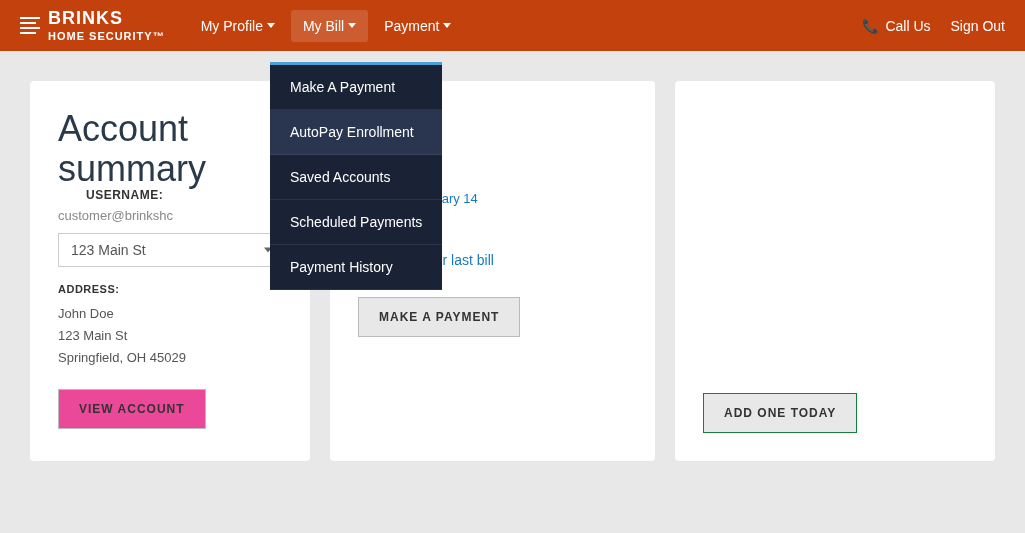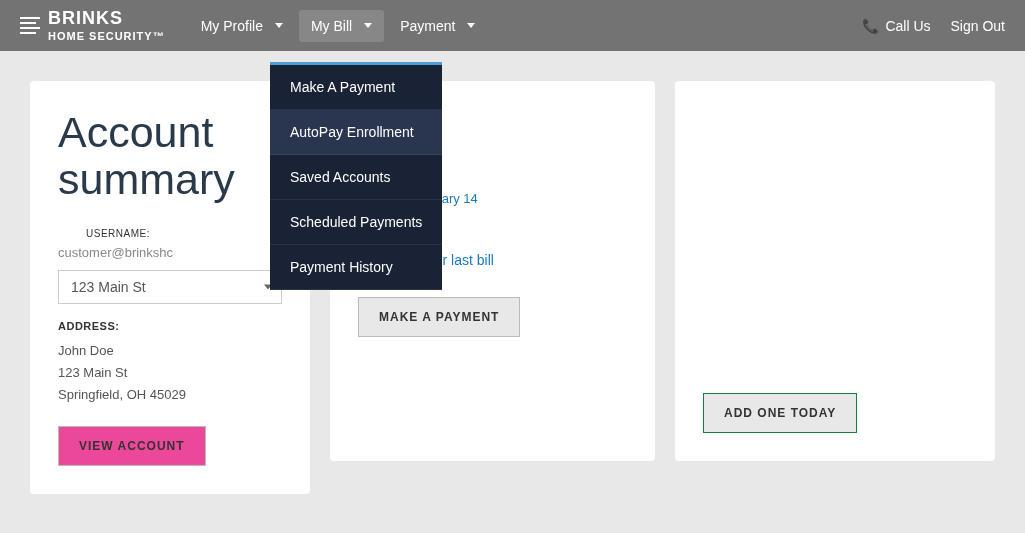--- a/index.html
+++ b/index.html
@@ -1,20 +1,20 @@
 <!DOCTYPE html>
 <html><head>
   <meta charset="utf-8">
   <style>
     * { box-sizing: border-box; margin: 0; padding: 0; }
     body { font-family: Arial, sans-serif; background: #e8e8e8; min-width: 1025px; }
 
     
     nav {
-      background: #737373;
+      background: #c2410c;
       height: 51px;
       display: flex;
       align-items: center;
       padding: 10px 20px;
       position: relative;
       z-index: 100;
     }
     .nav-logo {
       display: flex;
       align-items: center;
@@ -50,21 +50,21 @@
       gap: 4px;
       flex: 1;
     }
     .nav-item {
       color: white;
       font-size: 14px;
       cursor: pointer;
       padding: 8px 12px;
       display: flex;
       align-items: center;
-      gap: 12px;
+      gap: 4px;
       border-radius: 3px;
       position: relative;
     }
     .nav-item.active { background: rgba(255,255,255,0.15); }
     .chevron-down {
       width: 0; height: 0;
       border-left: 4px solid transparent;
       border-right: 4px solid transparent;
       border-top: 5px solid white;
       display: inline-block;
@@ -126,29 +126,28 @@
       padding: 28px 28px 28px 28px;
       flex: 1;
     }
 
     
     .account-card {
       max-width: 280px;
       min-height: 380px;
     }
     .account-card h1 {
-      font-size: 43px;
+      font-size: 36px;
       font-weight: 300;
       color: #2a3a4a;
       line-height: 1.1;
-      margin-bottom: 24px;
     }
     .username-label {
-      font-size: 10px;
-      font-weight: normal;
+      font-size: 12px;
+      font-weight: bold;
       color: #333;
       letter-spacing: 0.5px;
       margin-bottom: 6px;
       padding-left: 28px;
     }
     .username-value {
       color: #888;
       font-size: 13px;
     }
     .select-wrapper {

